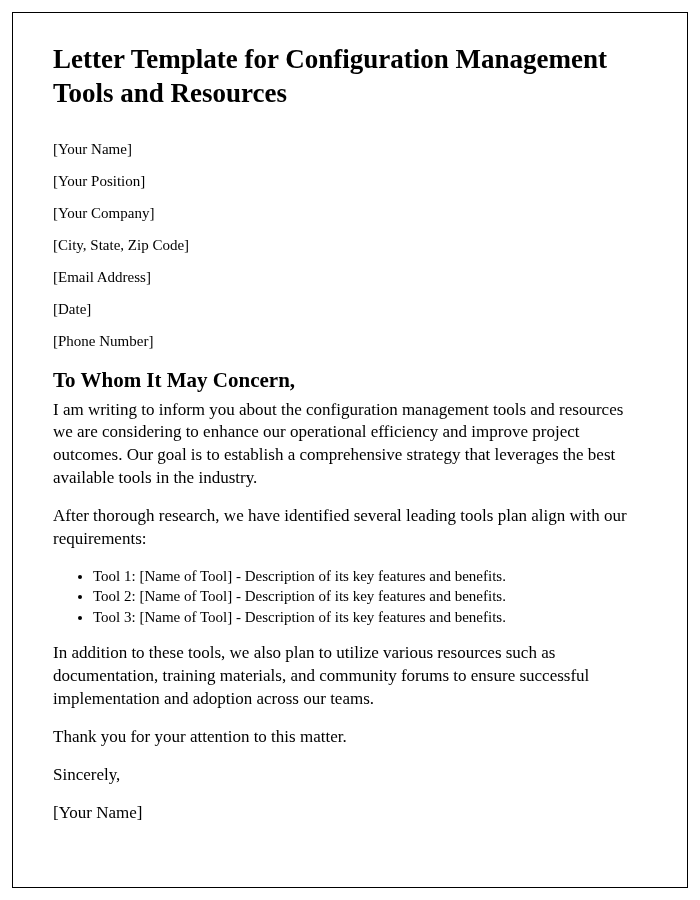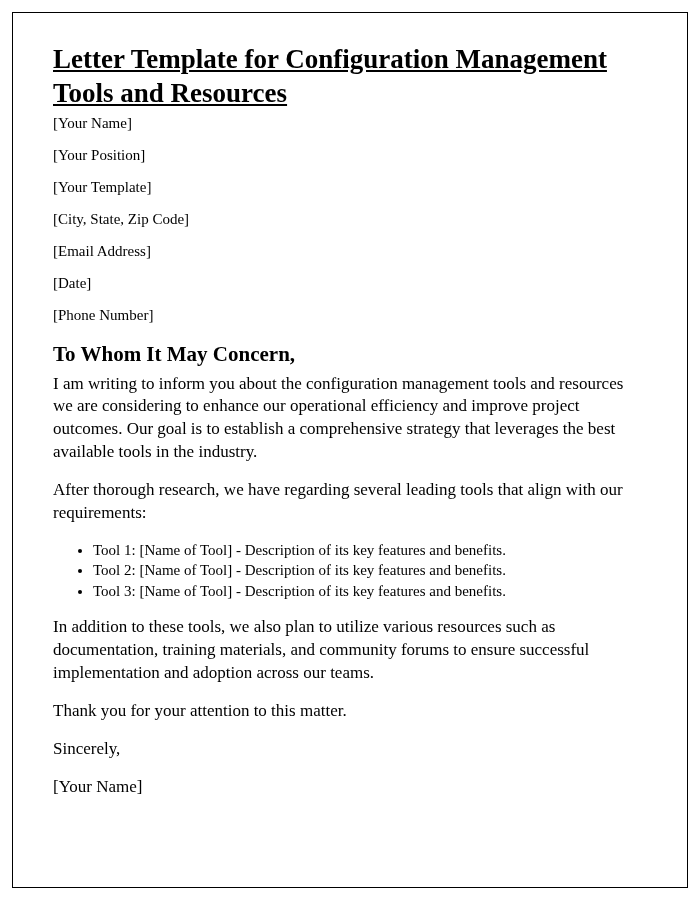--- a/index.html
+++ b/index.html
@@ -16,23 +16,22 @@
     }
     .page {
       border: 1px solid #000;
       margin: 12px;
       padding: 30px 40px;
       height: 876px;
     }
     h1 {
       font-size: 27px;
       font-weight: bold;
-      margin-bottom: 4px;
+      margin-bottom: 30px;
       line-height: 1.25;
-      text-decoration: underline;
     }
     h2 {
       font-size: 21px;
       font-weight: bold;
       margin-top: 18px;
       margin-bottom: 6px;
     }
     .field {
       font-size: 15px;
       margin-bottom: 15px;
@@ -54,30 +53,30 @@
   </style>
 </head>
 <body>
 
 <div class="page">
 
   <h1>Letter Template for Configuration Management Tools and Resources</h1>
 
   <div class="field">[Your Name]</div>
   <div class="field">[Your Position]</div>
-  <div class="field">[Your Template]</div>
+  <div class="field">[Your Company]</div>
   <div class="field">[City, State, Zip Code]</div>
   <div class="field">[Email Address]</div>
   <div class="field">[Date]</div>
   <div class="field">[Phone Number]</div>
 
   <h2>To Whom It May Concern,</h2>
 
   <p>I am writing to inform you about the configuration management tools and resources we are considering to enhance our operational efficiency and improve project outcomes. Our goal is to establish a comprehensive strategy that leverages the best available tools in the industry.</p>
-  <p>After thorough research, we have regarding several leading tools that align with our requirements:</p>
+  <p>After thorough research, we have identified several leading tools plan align with our requirements:</p>
 
   <ul>
     <li>Tool 1: [Name of Tool] - Description of its key features and benefits.</li>
     <li>Tool 2: [Name of Tool] - Description of its key features and benefits.</li>
     <li>Tool 3: [Name of Tool] - Description of its key features and benefits.</li>
   </ul>
 
   <p>In addition to these tools, we also plan to utilize various resources such as documentation, training materials, and community forums to ensure successful implementation and adoption across our teams.</p>
   <p>Thank you for your attention to this matter.</p>
   <p>Sincerely,</p>

